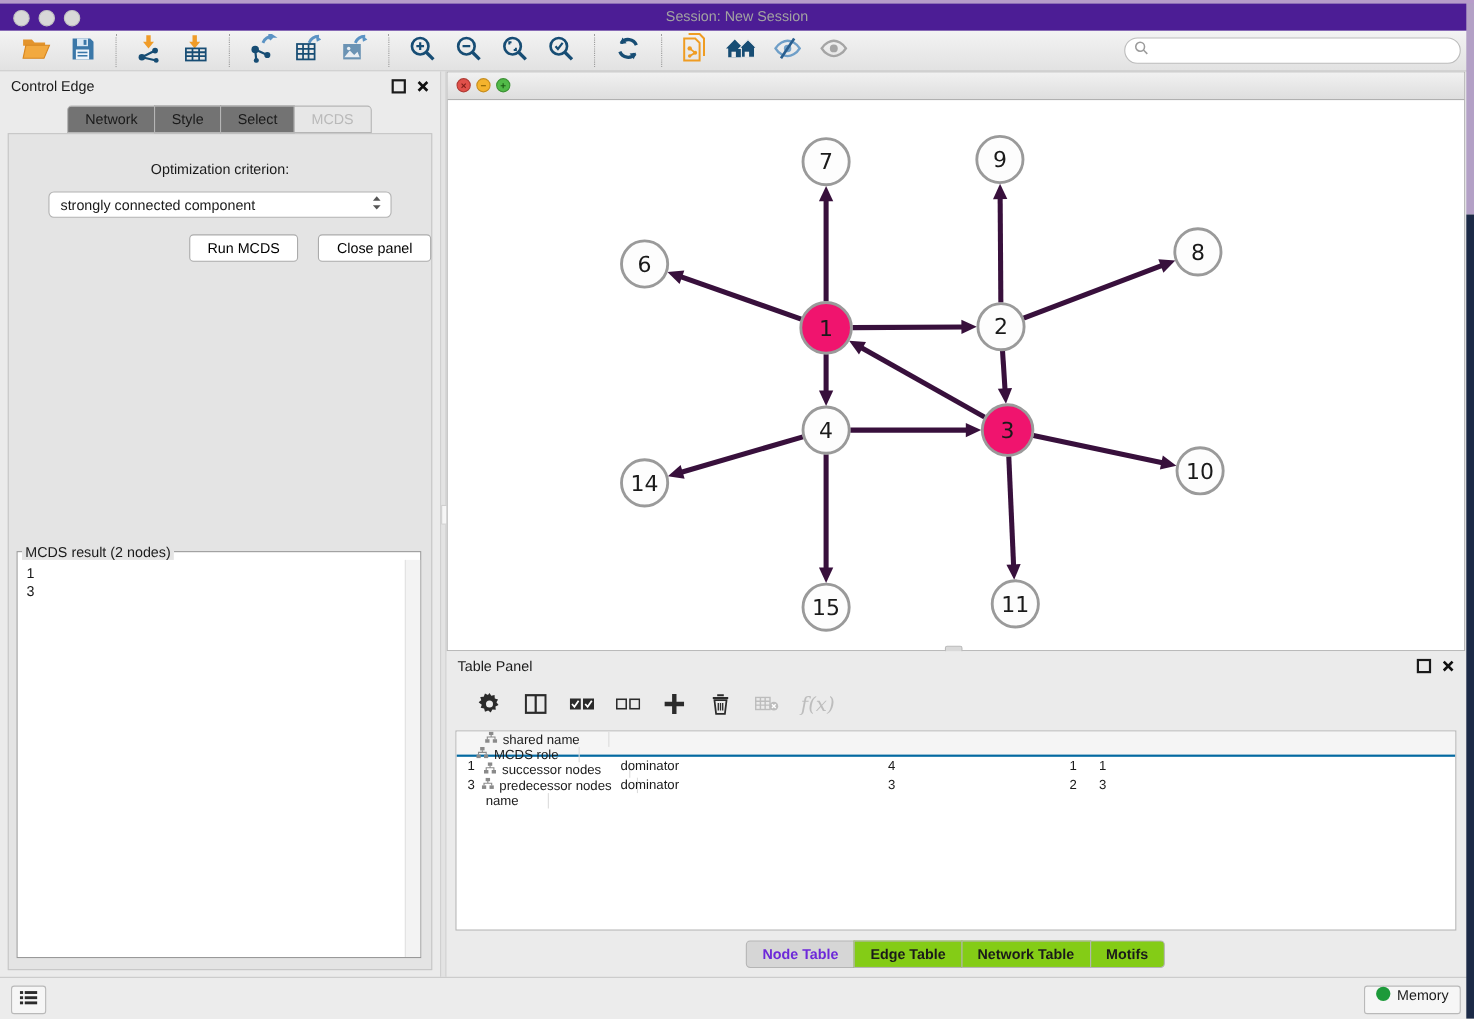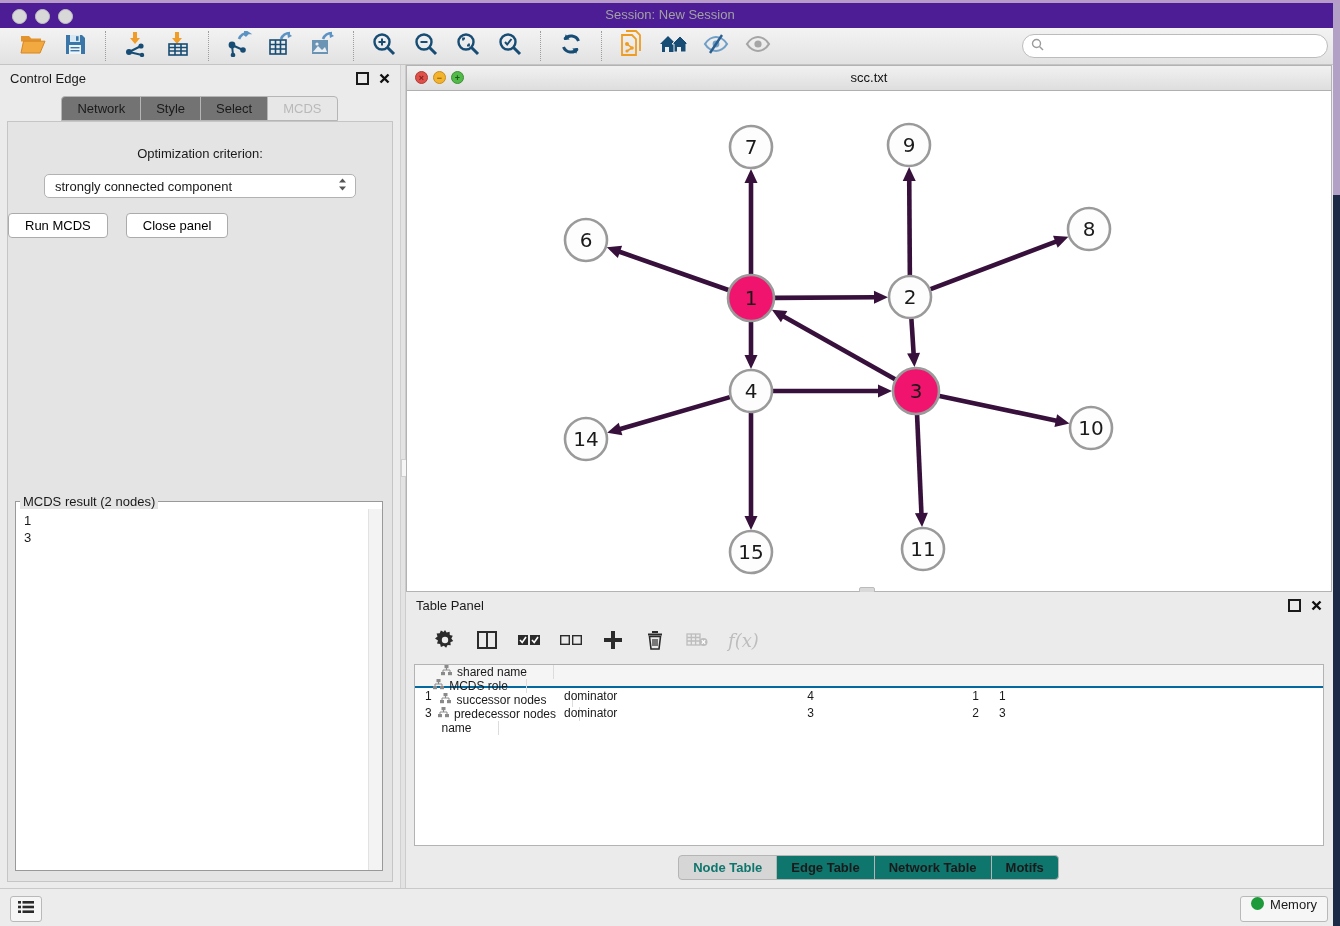--- a/index.html
+++ b/index.html
@@ -29,21 +29,21 @@
   .close-glyph{font-size:14px;font-weight:bold;line-height:10px;}
   .cp-tabs{position:absolute;top:31px;left:0;right:0;display:flex;justify-content:center;z-index:5;}
   .cp-tab{background:#737373;border:1px solid #b5b5b5;padding:4px 15px;font-size:13px;margin-left:-1px;position:relative;}
   .cp-tab:first-child{border-radius:4px 0 0 0;}
   .cp-tab.selected{background:#e7e7e7;color:#b9b9b9;border-radius:0 4px 0 0;}
   .cp-body{position:absolute;top:56px;left:7px;right:7px;bottom:6px;background:#e4e4e4;border:1px solid #c5c5c5;}
   .opt-label{text-align:center;margin-top:24px;font-size:13px;}
   .combo{width:312px;height:24px;margin:13px auto 0;background:#fff;border:1px solid #b2b2b2;border-radius:5px;
        display:flex;align-items:center;padding:0 8px 0 10px;font-size:13px;box-sizing:border-box;}
   .combo .chev{margin-left:auto;}
-  .btn-row{display:flex;justify-content:flex-start;gap:18px;margin-top:15px;}
+  .btn-row{display:flex;justify-content:flex-end;gap:18px;margin-top:15px;}
   .push-btn{background:#fff;border:1px solid #ababab;border-radius:4px;padding:4px 16px;font-size:13px;}
   .result-box{position:absolute;left:7px;right:9px;top:372px;bottom:10px;background:#fff;border:1px solid #999;margin:0;padding:0;}
   .result-legend{font-size:13px;background:#e4e4e4;padding:0 3px;margin-left:4px;}
   .result-list{font-size:13px;padding:3px 8px;line-height:17px;}
   .result-scroll{position:absolute;top:0;right:0;bottom:0;width:13px;background:#f3f3f3;border-left:1px solid #e2e2e2;}
   .v-divider{position:absolute;left:400px;top:65px;width:6px;bottom:38px;background:#e3e3e3;border-left:1px solid #d0d0d0;border-right:1px solid #cccccc;box-sizing:border-box;}
   .v-divider .grip{position:absolute;top:394px;left:0;width:4px;height:16px;background:#f6f6f6;border:1px solid #cfcfcf;}
   
   .net-win{position:absolute;left:406px;top:65px;width:926px;height:527px;background:#fff;border:1px solid #b3b3b3;box-sizing:border-box;}
   .net-titlebar{height:24px;background:linear-gradient(#f1f1f1,#dedede);border-bottom:1px solid #b0b0b0;position:relative;}
@@ -60,24 +60,24 @@
   .table-panel{position:absolute;left:406px;top:592px;width:926px;height:296px;background:#ebebeb;box-sizing:border-box;}
   .tp-toolbar{position:absolute;top:30px;left:14px;right:14px;height:36px;display:flex;align-items:center;gap:20px;padding:0 14px;}
   .tp-icon{display:flex;align-items:center;justify-content:center;width:22px;height:22px;}
   .fx-label{font-family:"DejaVu Serif","Liberation Serif",serif;font-style:italic;font-size:18px;color:#bdbdbd;}
   .tp-table{position:absolute;top:72px;left:8px;right:8px;height:180px;background:#fff;border:1px solid #b3b3b3;overflow:hidden;}
   .t-head{display:flex;height:21px;background:#f5f5f5;border-bottom:2px solid #0369a1;flex-direction:column;}
   .t-hcell{display:flex;align-items:center;gap:5px;font-size:12px;padding:0 6px;border-right:1px solid #dcdcdc;box-sizing:border-box;justify-content:center;}
   .t-row{display:flex;height:17px;}
   .t-cell{font-size:12px;padding:0 10px;box-sizing:border-box;line-height:16px;}
   .tp-tabs{position:absolute;bottom:8px;left:0;right:0;display:flex;justify-content:center;}
-  .tp-tab{background:#0f766e;border:1px solid #b5b5b5;padding:4px 14px;font-size:13px;font-weight:bold;margin-left:-1px;}
+  .tp-tab{background:#84cc16;border:1px solid #b5b5b5;padding:4px 14px;font-size:13px;font-weight:bold;margin-left:-1px;}
   .tp-tab:first-child{border-radius:4px 0 0 4px;}
   .tp-tab:last-child{border-radius:0 4px 4px 0;}
-  .tp-tab.selected{background:#d6d6d6;color:#0f766e;}
+  .tp-tab.selected{background:#d6d6d6;color:#6d28d9;}
   
   .status-bar{position:absolute;left:0;right:0;bottom:0;height:38px;background:#ececec;border-top:1px solid #c9c9c9;box-sizing:border-box;}
   .sb-left-btn{position:absolute;left:10px;top:7px;width:30px;height:24px;background:#f6f6f6;border:1px solid #b9b9b9;border-radius:3px;
        display:flex;align-items:center;justify-content:center;}
   .memory-btn{position:absolute;right:12px;top:7px;height:24px;background:#f6f6f6;border:1px solid #b9b9b9;border-radius:3px;
        display:flex;align-items:flex-start;gap:6px;padding:0 10px;font-size:13px;}
   .mem-dot{width:13px;height:13px;border-radius:50%;background:#1d9a3a;}
 </style>
 </head>
 <body>
@@ -284,21 +284,20 @@
     <div class="grip"></div>
   </div>
 
 <div class="net-win">
   <div class="net-titlebar">
     <div class="traffic-net">
       <span class="tl-sm tl-red">×</span>
       <span class="tl-sm tl-yellow">−</span>
       <span class="tl-sm tl-green">+</span>
     </div>
-    <div class="net-title">scc.txt</div>
   </div>
   <div class="net-canvas">
     <svg id="graph-svg" width="924" height="501" viewBox="0 0 924 501">
         <line x1="344" y1="183" x2="344" y2="90" stroke="#38103C" stroke-width="4.6"></line>
         <polygon points="344,78 350.5,92 337.5,92" fill="#38103C"></polygon>
         <line x1="321.35811677585554" y1="199.0410349878765" x2="211.07600123420463" y2="160.27520043384163" stroke="#38103C" stroke-width="4.6"></line>
         <polygon points="199.75505962213242,156.2957179277799 215.11837786033345,154.80627081164613 210.80727181209988,167.07062422472438" fill="#38103C"></polygon>
         <line x1="367.9995253493132" y1="206.84905958899802" x2="469.0006724218063" y2="206.21383224891946" stroke="#38103C" stroke-width="4.6"></line>
         <polygon points="481.0004350964629,206.13836204341848 467.0415916706766,212.72628206527529 466.95983228138385,199.72653916773064" fill="#38103C"></polygon>
         <line x1="344" y1="231" x2="344" y2="266" stroke="#38103C" stroke-width="4.6"></line>

